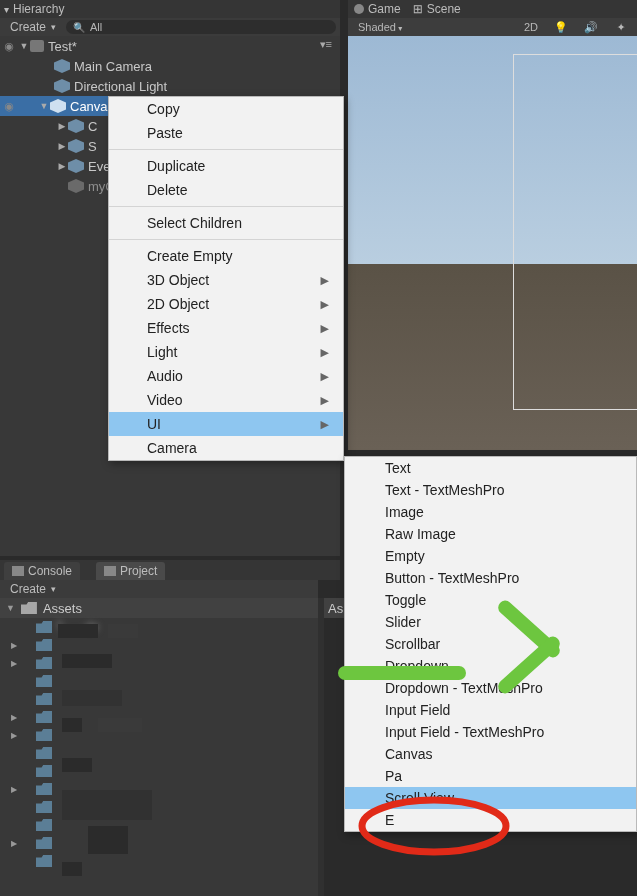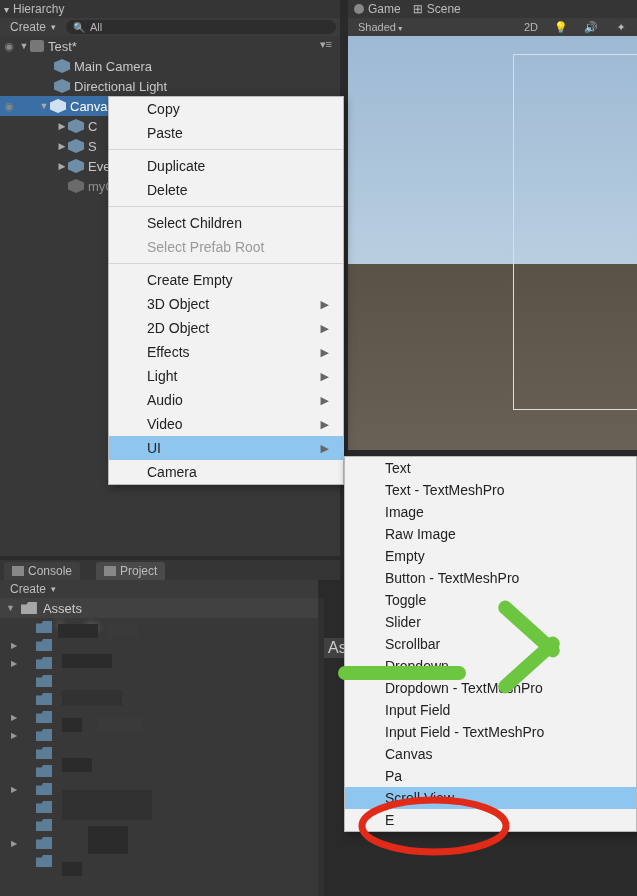--- a/index.html
+++ b/index.html
@@ -68,21 +68,21 @@
     background:#383838; }
   .arow { display:flex; align-items:center; height:18px; color:#bcbcbc; font-size:12px; padding-left:8px;}
   .arow .tri { width:12px; text-align:center; font-size:8px; color:#999;}
   .arow .f { width:16px; height:12px; background:#5b7e96; margin-right:4px;
     clip-path: polygon(0 20%,35% 20%,45% 0,100% 0,100% 100%,0 100%);}
   .pixblock { position:absolute; left:48px; top:0; width:180px; height:270px; overflow:hidden; }
   .pixblock div { position:absolute; background:#2b2b2b; }
   
   .right-col-sep { position:absolute; left:318px; top:598px; width:6px; bottom:0; background:#303030;}
   .assets-right { position:absolute; left:324px; top:598px; width:26px; height:20px;
-    background:#414141; color:#ccc; font-size:16px; padding:0 4px; display:flex; align-items:center;margin-top:40px;}
+    background:#414141; color:#ccc; font-size:13px; padding:0 4px; display:flex; align-items:center;}
   
   
   .ctx { position:absolute; background:#f2f2f2; border:1px solid #b9b9b9;
     box-shadow: 2px 3px 8px rgba(0,0,0,.35); font-size:14px; color:#222; }
   .ctx1 { left:108px; top:96px; width:236px; }
   .ctx .sep { height:1px; background:#d4d4d4; margin:4px 0;}
   .citem { padding:4px 14px 4px 38px; display:flex; align-items:center; justify-content:space-between;}
   .citem.disabled { color:#9a9a9a;}
   .citem .arr { color:#666; font-size:11px;}
   .citem.hl { background:#8ec6f0;}
@@ -314,23 +314,20 @@
   <div class="citem">
       <span>Duplicate</span>
     </div>
   <div class="citem">
       <span>Delete</span>
     </div>
   <div class="sep"></div>
   <div class="citem">
       <span>Select Children</span>
     </div>
-  <div class="citem disabled">
-      <span>Select Prefab Root</span>
-    </div>
   <div class="sep"></div>
   <div class="citem">
       <span>Create Empty</span>
     </div>
   <div class="citem">
       <span>3D Object</span>
       <span class="arr">▶</span>
     </div>
   <div class="citem">
       <span>2D Object</span>

